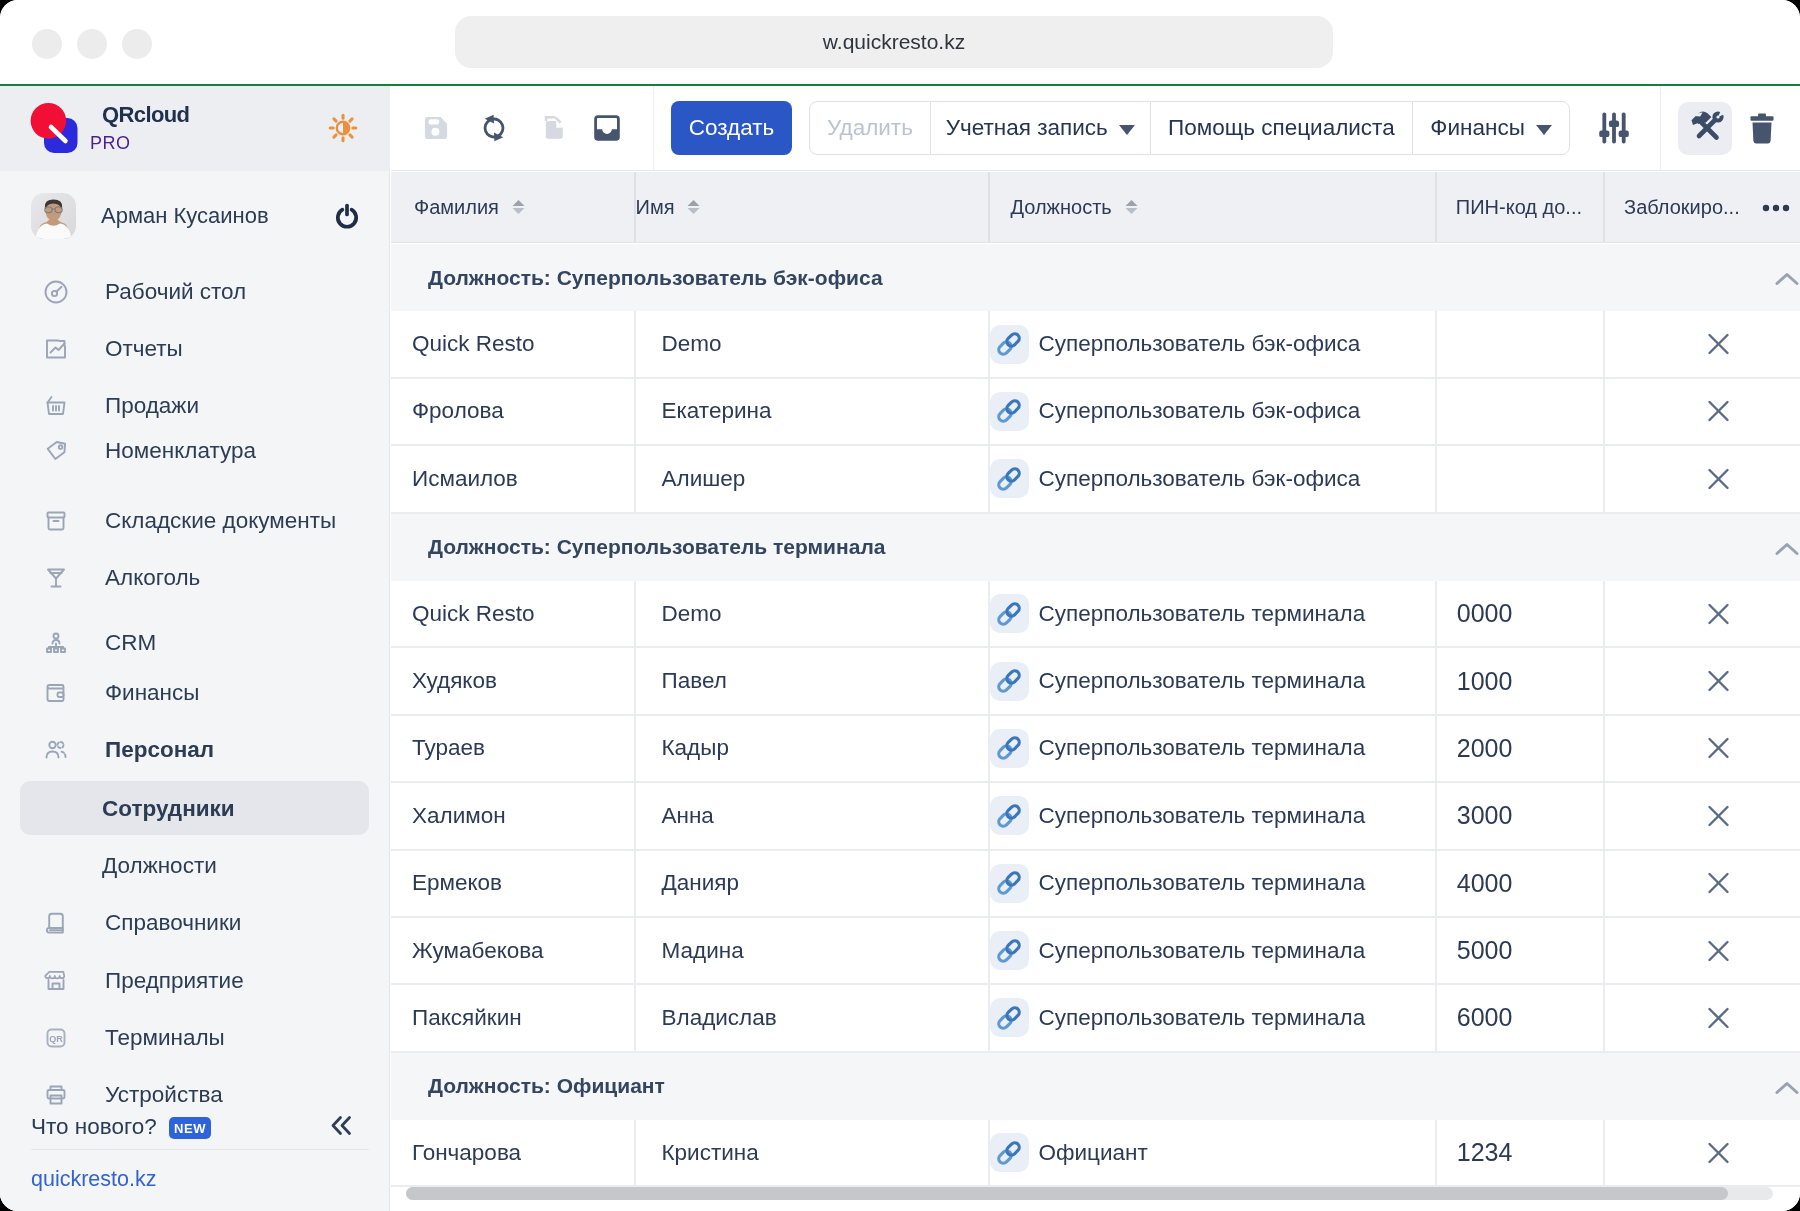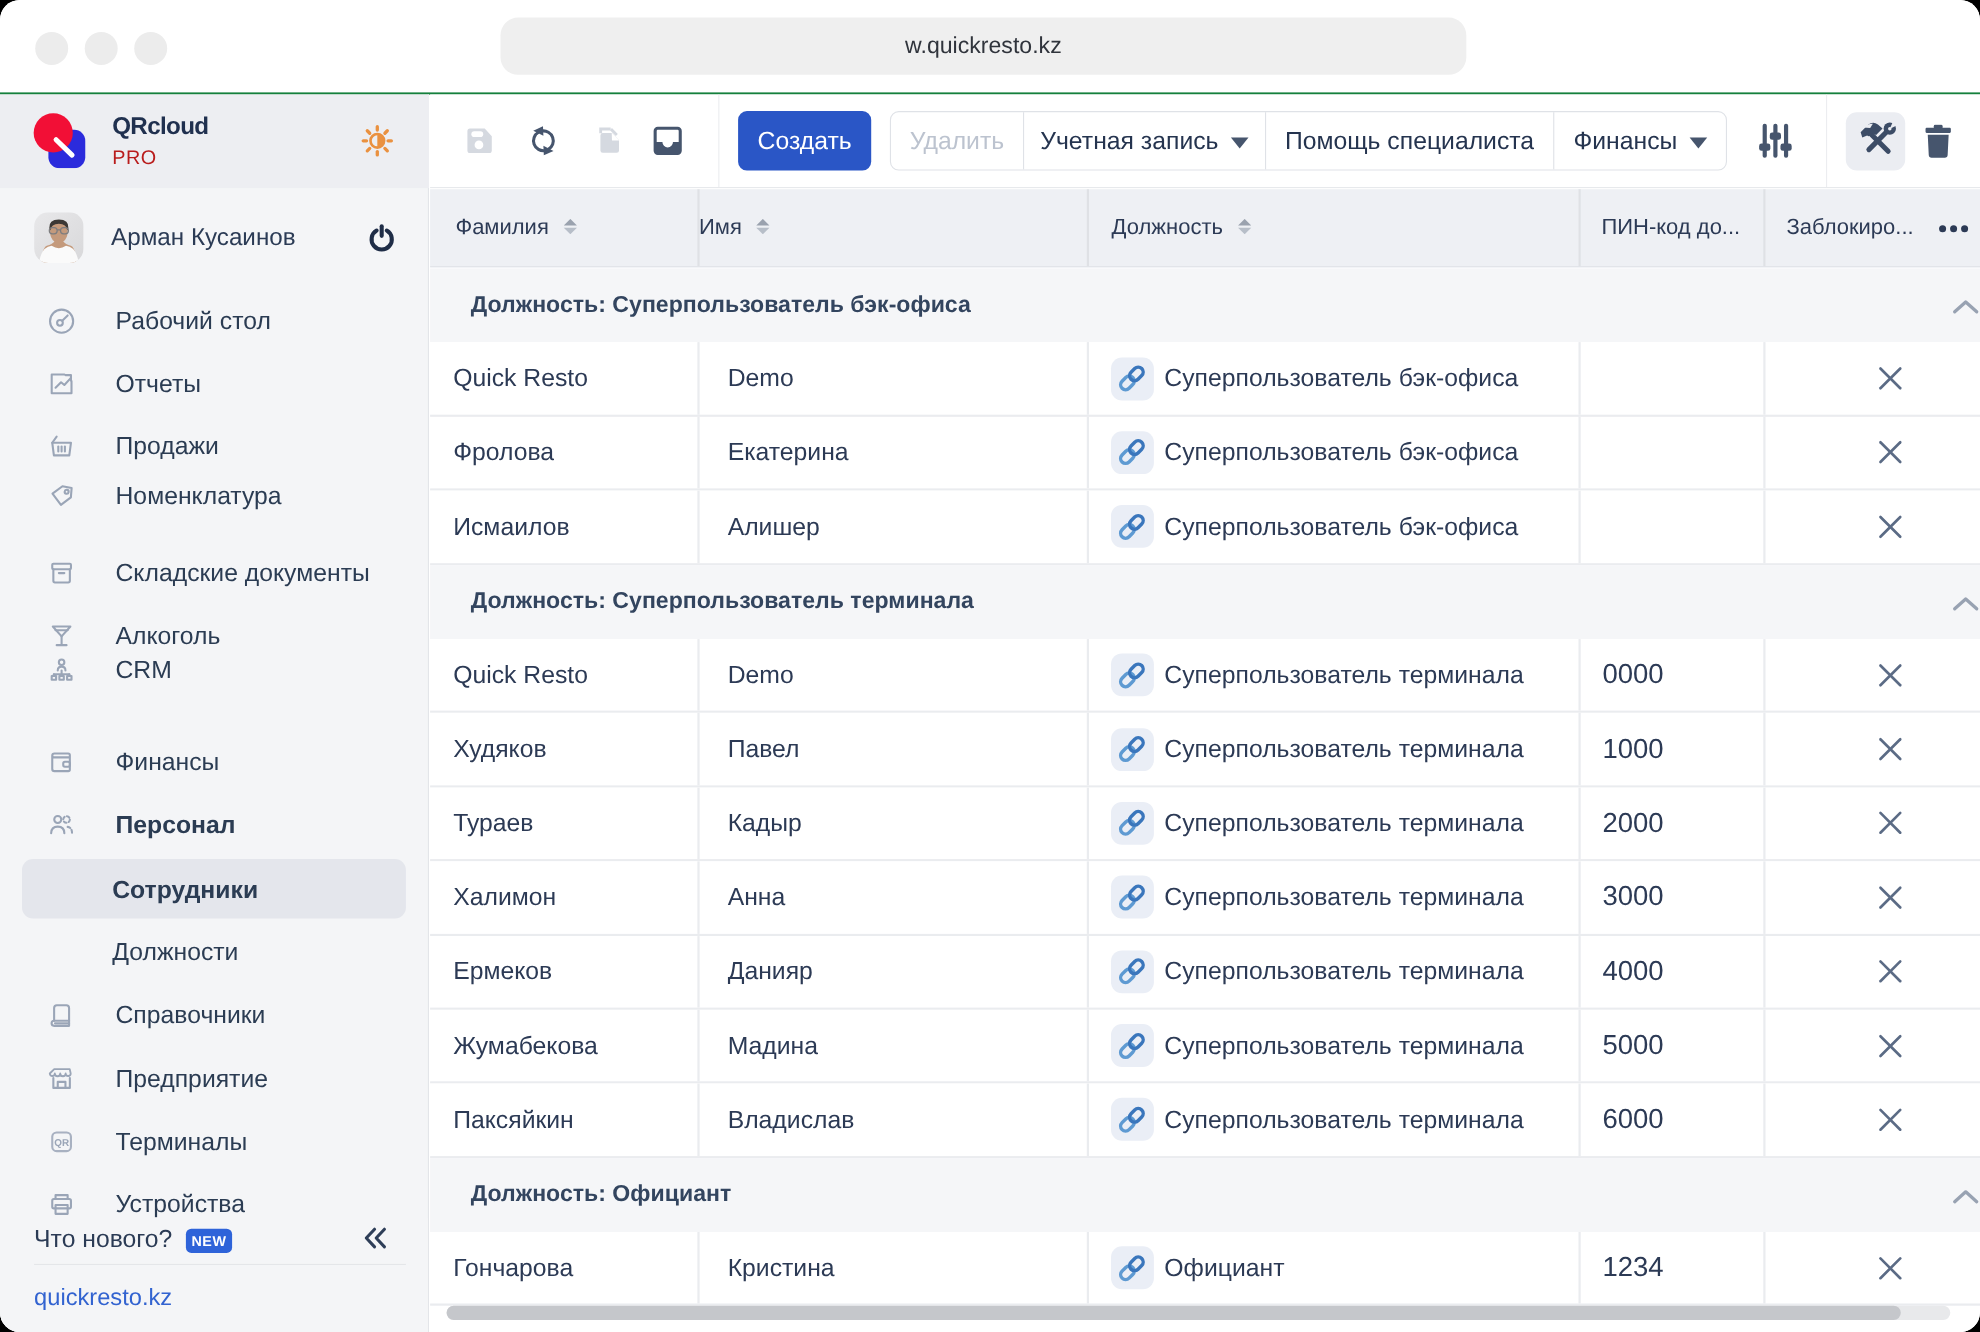--- a/index.html
+++ b/index.html
@@ -7,21 +7,21 @@
   .page{position:relative;width:1800px;height:1211px;background:#fff;border-radius:18px;
         overflow:hidden;font-family:"Liberation Sans",sans-serif;color:#2c3a55;}
   .abs{position:absolute;}
   .topbar{position:absolute;left:0;top:0;width:1800px;height:86px;background:#fff;border-bottom:2px solid #15803d;}
   .dot{position:absolute;top:28.5px;width:30px;height:30px;border-radius:50%;background:#ececec;}
   .urlbar{position:absolute;left:455px;top:16px;width:878px;height:52px;border-radius:16px;background:#efefef;
           display:flex;align-items:center;justify-content:center;font-size:21px;color:#30343c;}
   .sidebar{position:absolute;left:0;top:86px;width:390px;height:1125px;background:#f4f5f7;border-right:1px solid #e3e5e9;}
   .sbheader{position:absolute;left:0;top:0;width:390px;height:85px;background:#edeef2;}
   .qrname{position:absolute;left:102px;top:16px;font-size:22px;font-weight:bold;color:#20304f;letter-spacing:-0.6px;}
-  .qrpro{position:absolute;left:102px;top:47px;font-size:18px;color:#b91c1c;letter-spacing:0.5px;}
+  .qrpro{position:absolute;left:90px;top:47px;font-size:18px;color:#4c1d95;letter-spacing:0.5px;}
   .uname{position:absolute;left:101px;top:117px;font-size:22px;color:#2b3b55;}
   .nav{position:absolute;left:0;width:390px;height:57px;display:flex;align-items:center;font-size:22.5px;color:#2b3c53;}
   .nav .ic{position:absolute;left:43px;top:50%;transform:translateY(-50%);width:26px;height:26px;}
   .nav .tx{position:absolute;left:105px;}
   .nav .tx2{position:absolute;left:102px;}
   .active-item{position:absolute;left:20px;top:695px;width:349px;height:54px;background:#e4e6ec;border-radius:10px;}
   .bottompanel{position:absolute;left:0;top:1021px;width:389px;height:104px;background:#f4f5f7;}
   .main{position:absolute;left:391px;top:86px;width:1409px;height:1125px;background:#fff;}
   .toolbar{position:absolute;left:0;top:0;width:1409px;height:85px;background:#fff;border-bottom:1px solid #e7e9ec;}
   .vsep{position:absolute;top:0px;width:1px;height:84px;background:#ecedf0;}
@@ -38,21 +38,21 @@
          display:flex;font-size:20px;color:#2c3a55;}
   .thead .hc{display:flex;align-items:center;position:relative;white-space:nowrap;overflow:visible;border-right:2px solid #dfe1e5;}
   .thead .hc:last-child{border-right:none;}
   .sort{margin-left:12px;display:inline-block;}
   .rows{position:absolute;left:0;top:158px;width:1409px;}
   .grow{height:67.4px;background:#f5f6f8;display:flex;align-items:center;font-weight:bold;font-size:21px;color:#33455f;justify-content:space-between;}
   .drow{height:67.4px;background:#fff;border-bottom:2px solid #eaecef;display:flex;font-size:22.5px;color:#2c3a55;}
   .c{display:flex;align-items:center;border-right:2px solid #eaecef;height:100%;}
   .c1{width:244.5px;padding-left:21px;}
   .c2{width:354px;padding-left:26px;}
-  .c3{width:447.3px;padding-left:20px;}
+  .c3{width:447.3px;}
   .c4{width:168.3px;padding-left:20px;font-size:25px;}
   .c5{width:194.9px;border-right:none;position:relative;}
   .linksq{width:39px;height:39px;border-radius:10px;background:#eaeef6;display:flex;align-items:center;justify-content:center;margin-right:10px;flex:none;}
   .xic{position:absolute;left:102px;top:50%;transform:translateY(-50%);}
   .scrolltrack{position:absolute;left:15px;top:1101px;width:1367px;height:13px;border-radius:6.5px;background:#e8e9eb;}
   .scrollthumb{position:absolute;left:15px;top:1101px;width:1322px;height:13px;border-radius:6.5px;background:#c5c7cb;}
 </style>
 </head>
 <body>
 <div class="page">
@@ -168,21 +168,21 @@
         <span class="ic"><svg width="26" height="26" viewBox="0 0 26 26">
             <g stroke="#9aa5b7" stroke-width="1.9" fill="none" stroke-linecap="round" stroke-linejoin="round">
               <path d="M5 4.5 H21 L13 13.5 Z"></path>
               <line x1="13" y1="13.5" x2="13" y2="20.5"></line>
               <line x1="8.5" y1="21.5" x2="17.5" y2="21.5"></line>
               <line x1="7.5" y1="8" x2="18.5" y2="8"></line>
             </g>
           </svg></span>
         <span class="tx">Алкоголь</span>
       </div>
-    <div class="nav" style="top:494px;padding-left:20px;">
+    <div class="nav" style="top:528px;padding-left:20px;">
         <span class="ic"><svg width="26" height="26" viewBox="0 0 26 26">
             <g stroke="#9aa5b7" stroke-width="1.9" fill="none" stroke-linecap="round" stroke-linejoin="round">
               <circle cx="13" cy="6" r="2.5"></circle>
               <path d="M9.5 13.5 Q9.5 10 13 10 Q16.5 10 16.5 13.5"></path>
               <line x1="6" y1="17" x2="20" y2="17"></line>
               <line x1="6" y1="17" x2="6" y2="18.5"></line>
               <line x1="20" y1="17" x2="20" y2="18.5"></line>
               <line x1="13" y1="13.5" x2="13" y2="18.5"></line>
               <rect x="4" y="18.5" width="4" height="3.5"></rect>
               <rect x="11" y="18.5" width="4" height="3.5"></rect>

